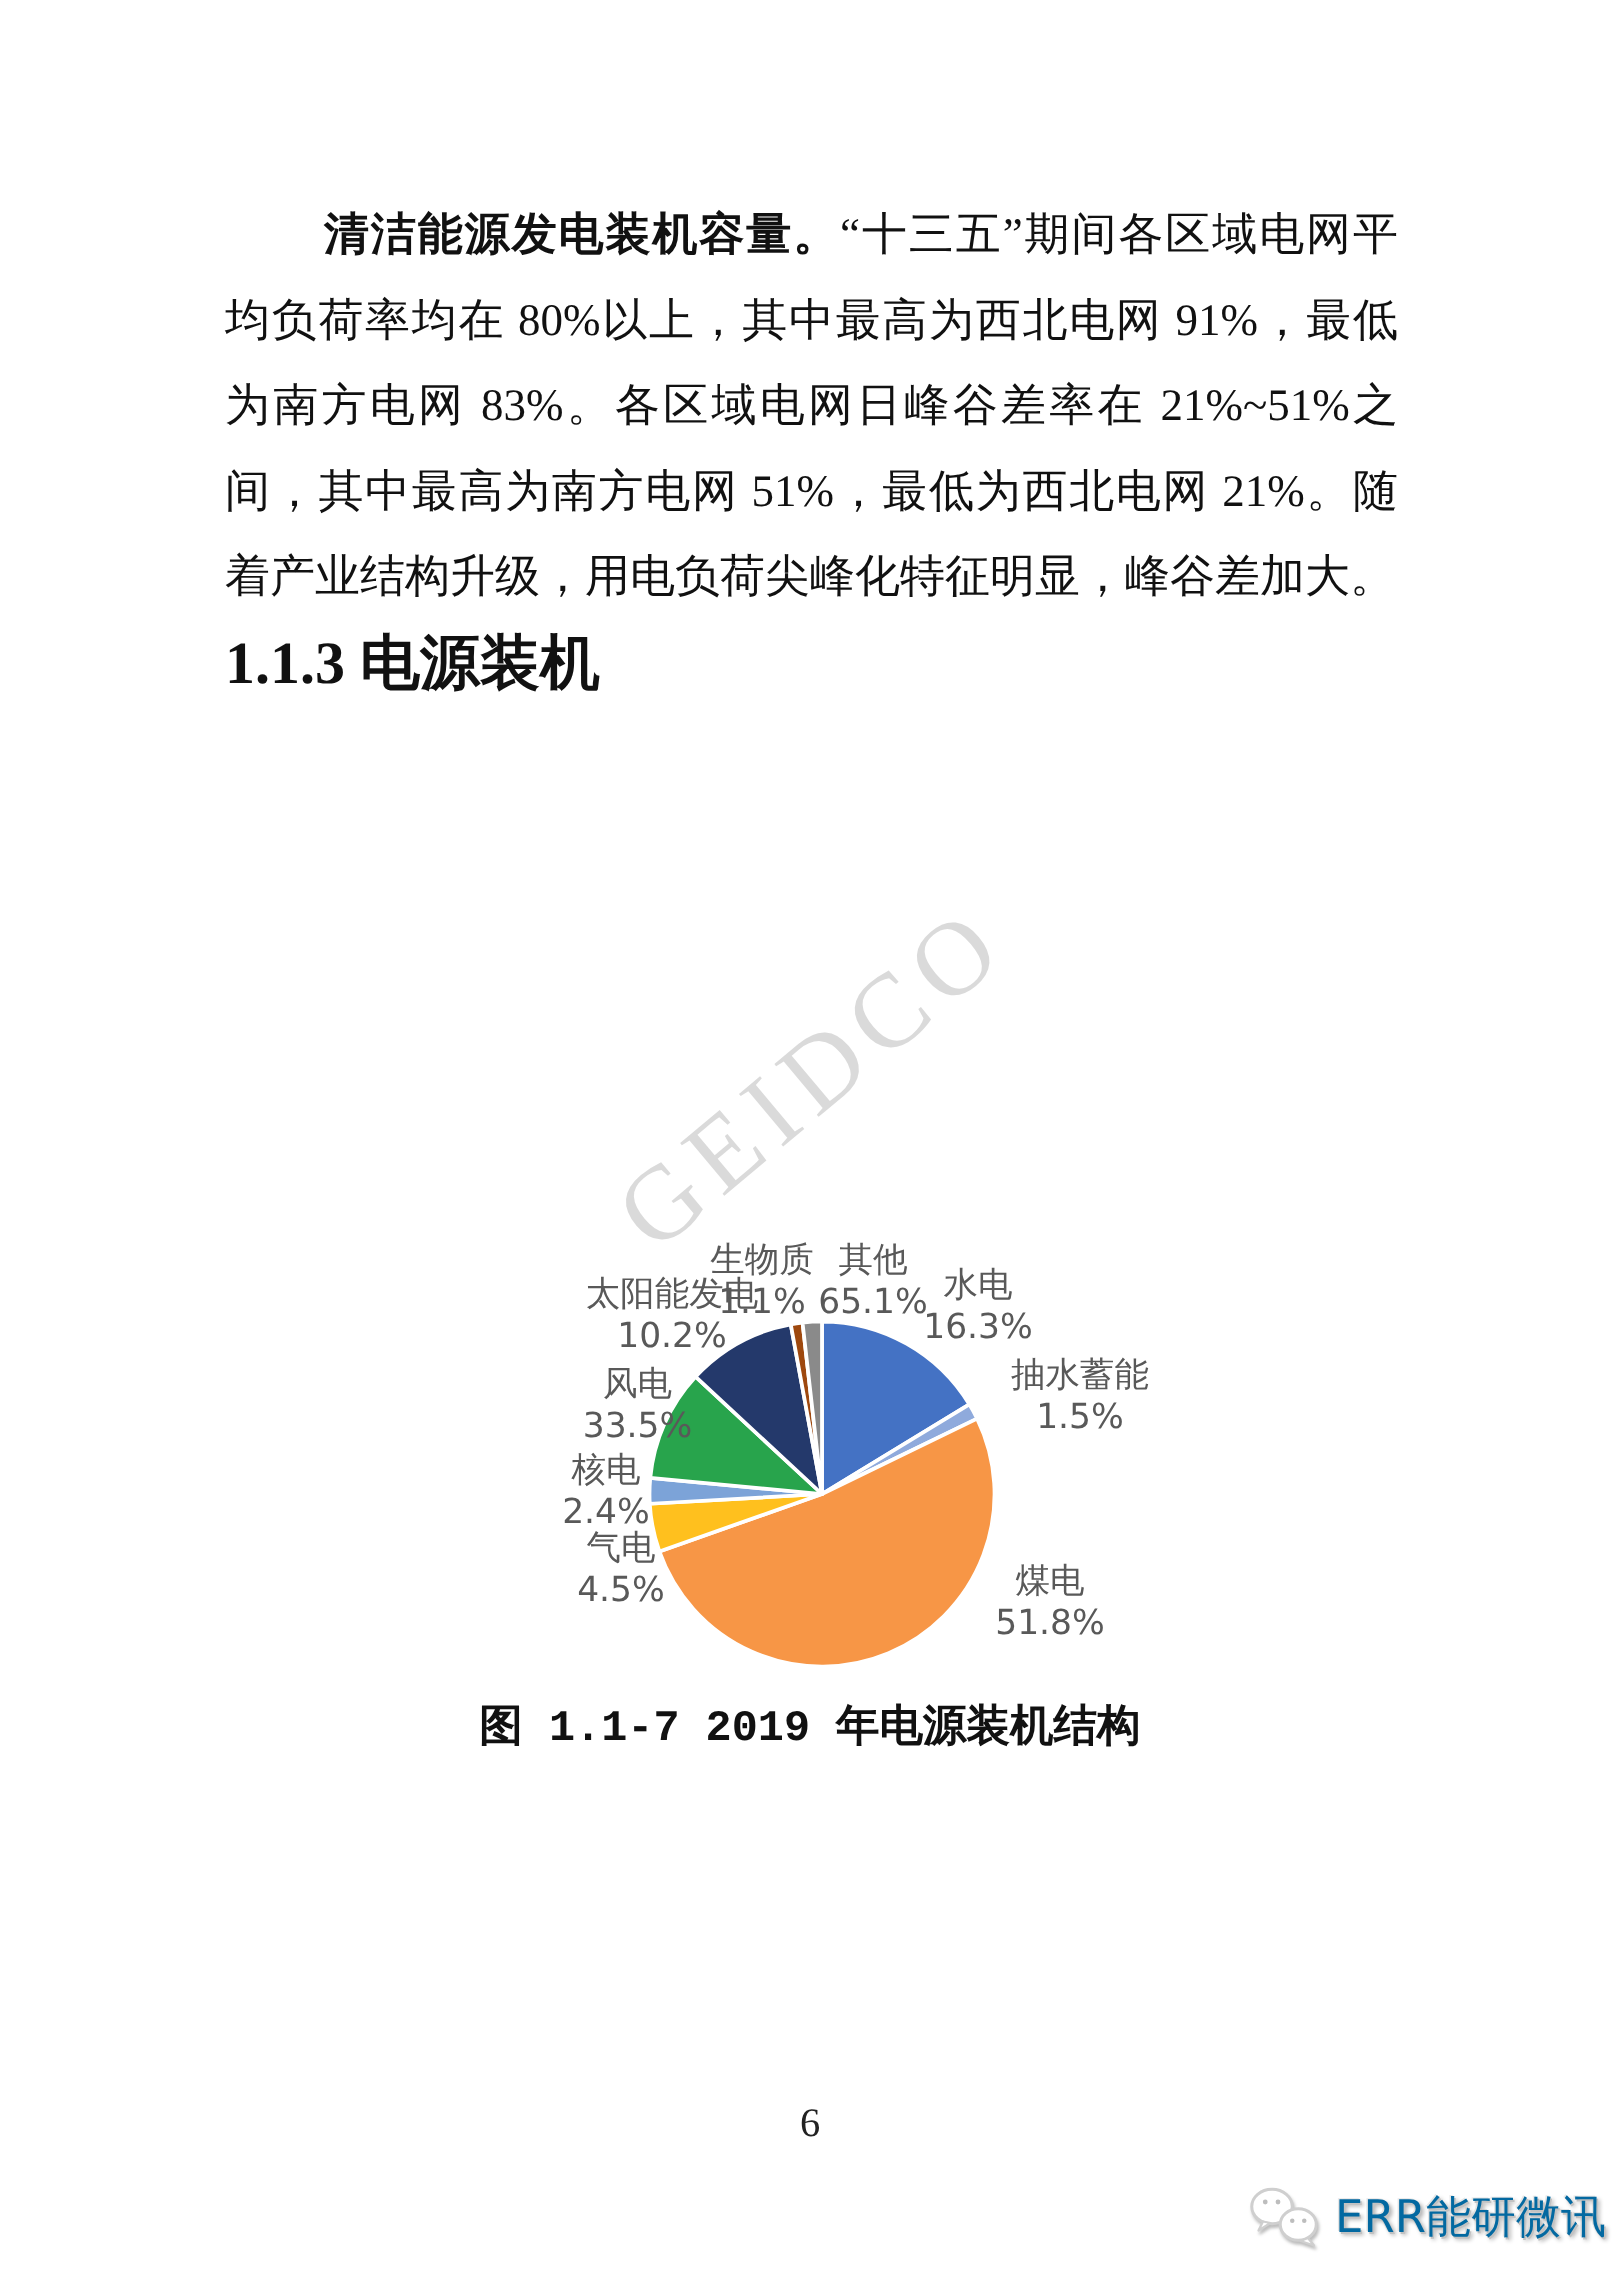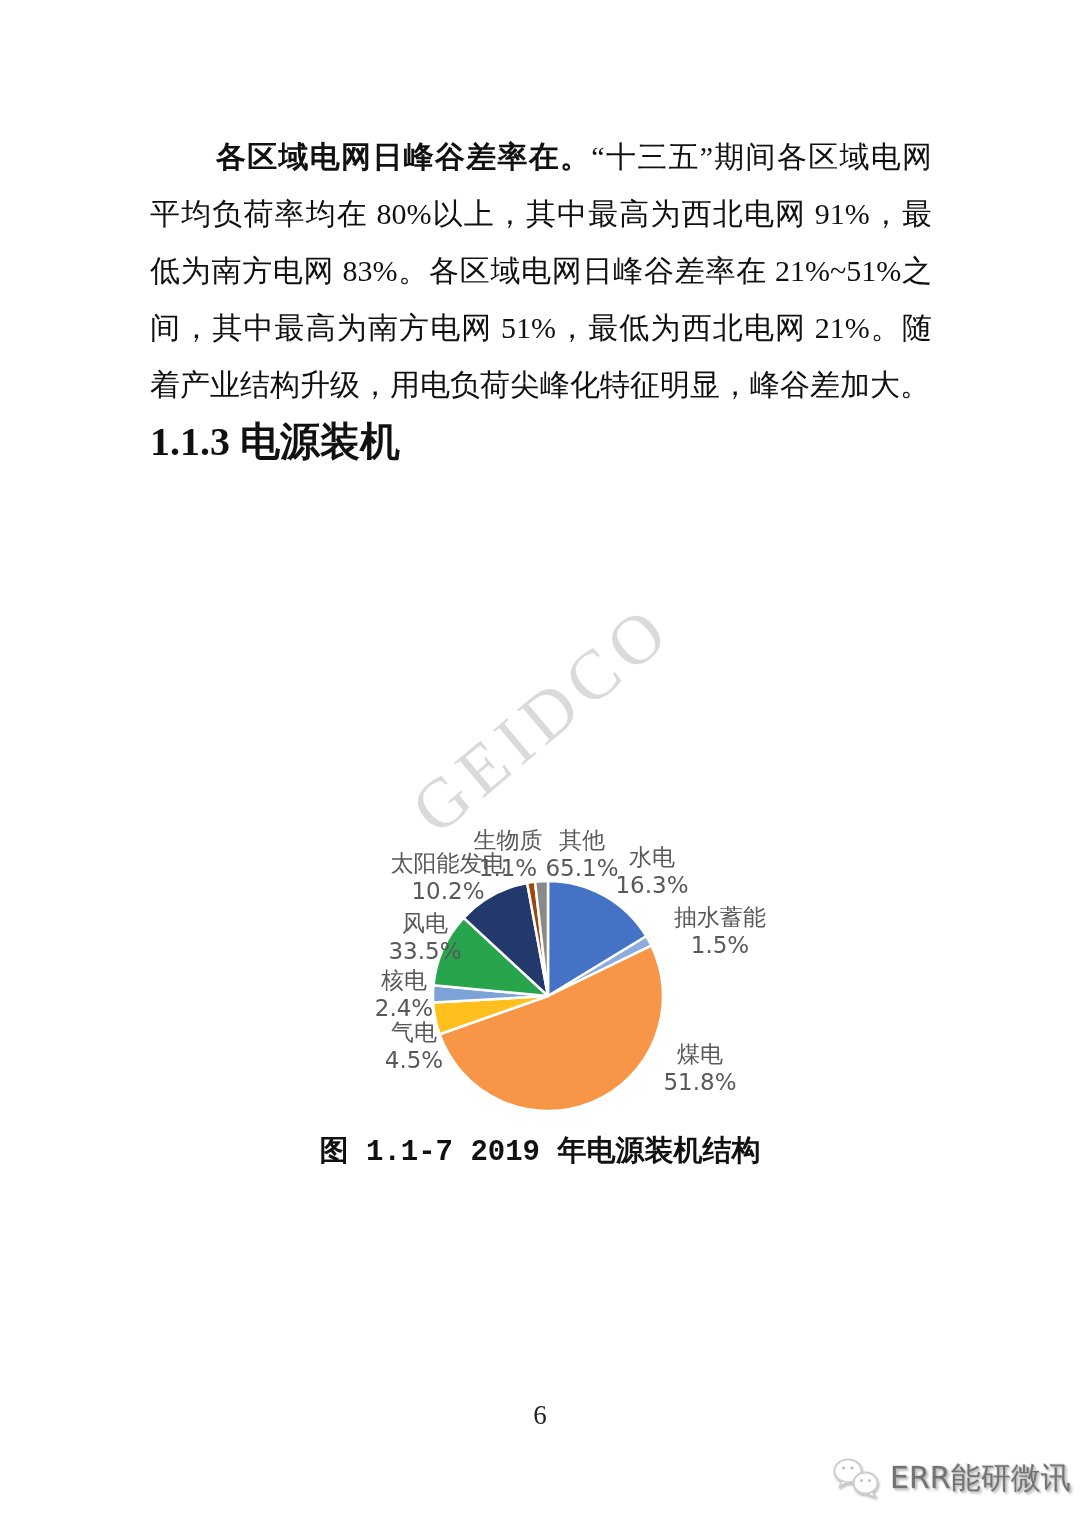--- a/index.html
+++ b/index.html
@@ -39,34 +39,34 @@
     position:absolute;left:448px;top:770px;
     font-family:"Liberation Serif","DejaVu Serif",serif;
     font-size:70px;letter-spacing:8px;color:rgba(140,140,140,0.32);
     transform:rotate(-40deg);transform-origin:left bottom;
     pointer-events:none;white-space:nowrap;
   }
   .brand{
     position:absolute;left:832px;top:1455px;height:46px;
     display:flex;align-items:center;gap:8px;
     font-family:"DejaVu Sans","Liberation Sans",sans-serif;
-    font-size:30px;color:#737373;
+    font-size:30px;color:#0369a1;
     text-shadow:1px 1px 0 #c2c2c2, 2px 2px 3px #ababab, -1px -1px 0 #e8e8e8;
     white-space:nowrap;
   }
   .brand svg{filter:drop-shadow(1px 2px 1px #bdbdbd);}
 </style>
 </head>
 <body>
 
 <div class="page">
 
   <div class="watermark-diag">GEIDCO</div>
 
-  <p class="textblock indent" style="top:128px;"><span class="bold-lead">各区域电网日峰谷差率在。</span><span>“十三五”期间各区域电网平均负荷率均在 80%以上，其中最高为西北电网 91%，最低为南方电网 83%。各区域电网日峰谷差率在 21%~51%之间，其中最高为南方电网 51%，最低为西北电网 21%。随着产业结构升级，用电负荷尖峰化特征明显，峰谷差加大。</span></p>
+  <p class="textblock indent" style="top:128px;"><span class="bold-lead">清洁能源发电装机容量。</span><span>“十三五”期间各区域电网平均负荷率均在 80%以上，其中最高为西北电网 91%，最低为南方电网 83%。各区域电网日峰谷差率在 21%~51%之间，其中最高为南方电网 51%，最低为西北电网 21%。随着产业结构升级，用电负荷尖峰化特征明显，峰谷差加大。</span></p>
 
   <h3 class="heading" style="top:421px;">1.1.3 电源装机</h3>
 
 
   <figure class="figure-wrap" style="margin:0;">
     <svg id="pie-svg" width="430" height="302" viewBox="0 0 430 302">
         <path d="M178,178 L178.00,63.00 A115,115 0 0 1 276.24,118.22 Z" fill="#4472C4" stroke="#ffffff" stroke-width="2.5" stroke-linejoin="round"></path>
         <path d="M178,178 L276.24,118.22 A115,115 0 0 1 281.43,127.73 Z" fill="#8FAADC" stroke="#ffffff" stroke-width="2.5" stroke-linejoin="round"></path>
         <path d="M178,178 L281.43,127.73 A115,115 0 1 1 69.56,216.27 Z" fill="#F79646" stroke="#ffffff" stroke-width="2.5" stroke-linejoin="round"></path>
         <path d="M178,178 L69.56,216.27 A115,115 0 0 1 63.18,184.50 Z" fill="#FFC01E" stroke="#ffffff" stroke-width="2.5" stroke-linejoin="round"></path>

